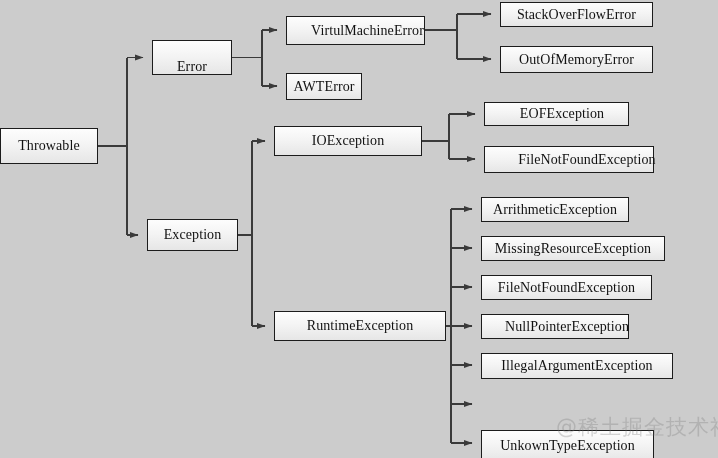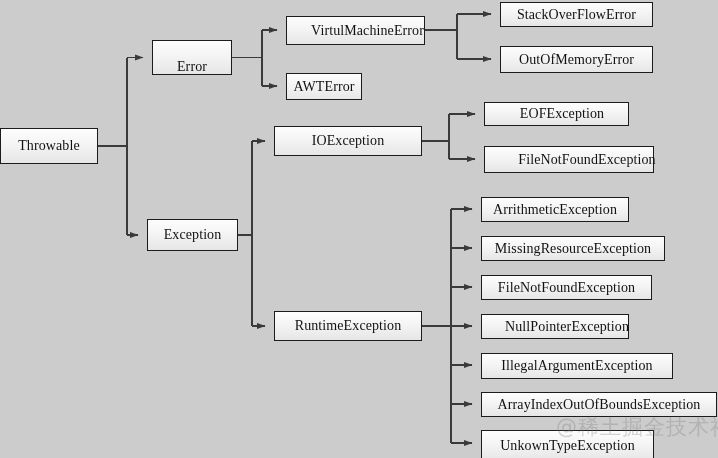--- a/index.html
+++ b/index.html
@@ -121,21 +121,21 @@
   </div>
   <div class="node" style="left: 286px; top: 16px; width: 139px; height: 29px; padding-left: 24px;">
     <span>VirtulMachineError</span>
   </div>
   <div class="node" style="left: 286px; top: 73px; width: 76px; height: 27px;">
     <span>AWTError</span>
   </div>
   <div class="node" style="left: 274px; top: 126px; width: 148px; height: 30px;">
     <span>IOException</span>
   </div>
-  <div class="node" style="left: 274px; top: 311px; width: 148px; height: 30px;">
+  <div class="node" style="left: 274px; top: 311px; width: 172px; height: 30px;">
     <span>RuntimeException</span>
   </div>
   <div class="node" style="left: 500px; top: 2px; width: 153px; height: 25px;">
     <span>StackOverFlowError</span>
   </div>
   <div class="node" style="left: 500px; top: 46px; width: 153px; height: 27px;">
     <span>OutOfMemoryError</span>
   </div>
   <div class="node" style="left: 484px; top: 102px; width: 145px; height: 24px; padding-left: 11px;">
     <span>EOFException</span>
@@ -151,21 +151,18 @@
   </div>
   <div class="node" style="left: 481px; top: 275px; width: 171px; height: 25px;">
     <span>FileNotFoundException</span>
   </div>
   <div class="node" style="left: 481px; top: 314px; width: 148px; height: 25px; padding-left: 24px;">
     <span>NullPointerException</span>
   </div>
   <div class="node" style="left: 481px; top: 353px; width: 192px; height: 26px;">
     <span>IllegalArgumentException</span>
   </div>
-  <div class="node" style="left: 481px; top: 392px; width: 236px; height: 25px;">
-    <span>ArrayIndexOutOfBoundsException</span>
-  </div>
   <div class="node" style="left: 481px; top: 430px; width: 173px; height: 32px;">
     <span>UnkownTypeException</span>
   </div>
 
   <div class="watermark">@稀土掘金技术社区</div>
 </div>
 
 </body></html>

